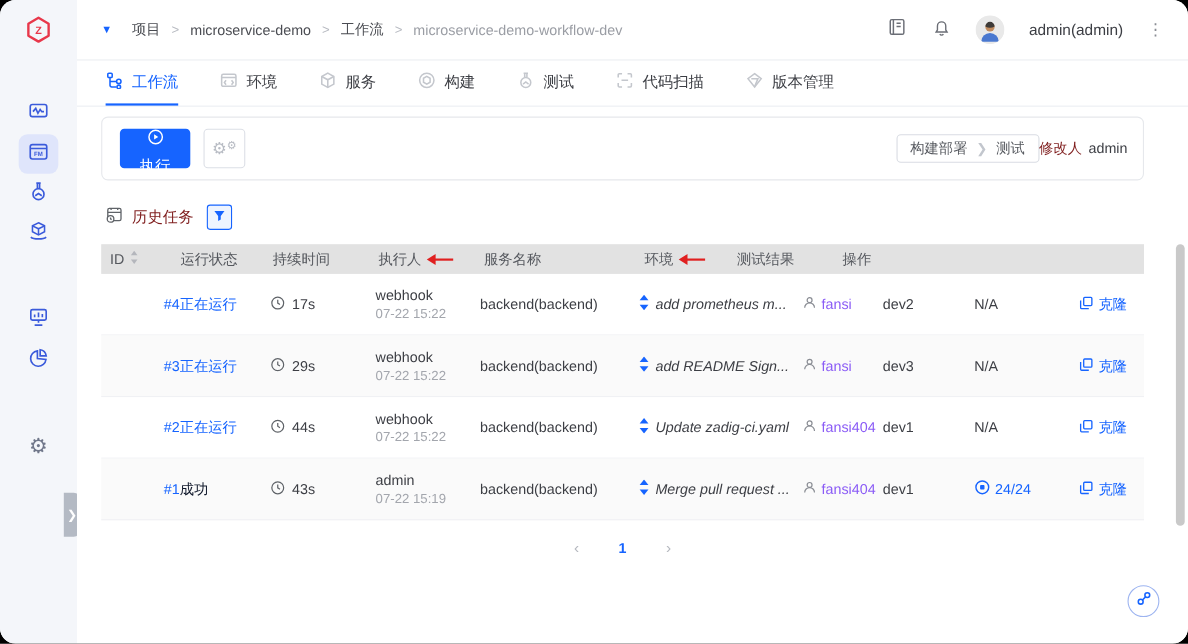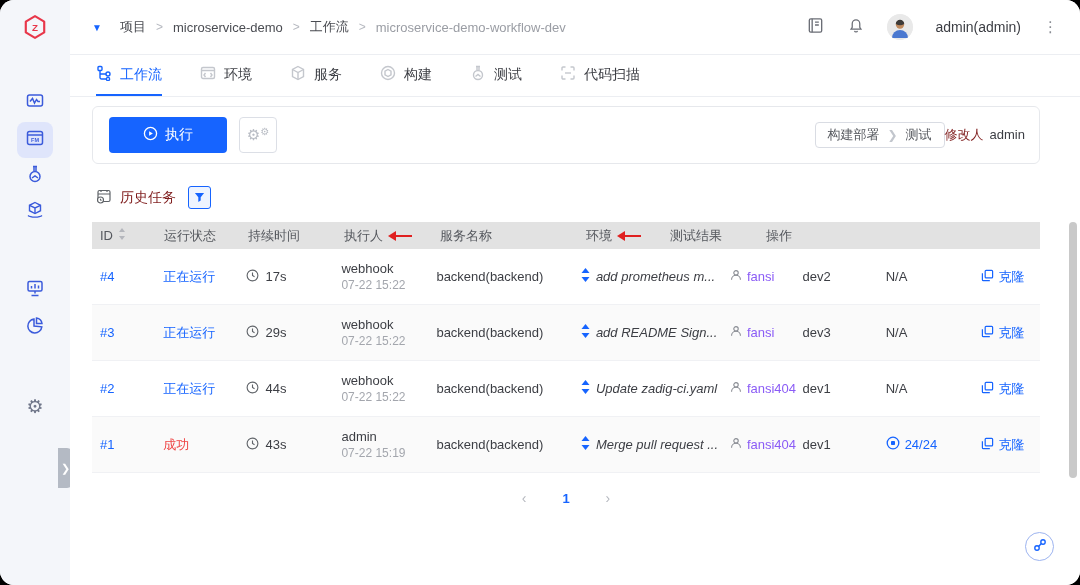--- a/index.html
+++ b/index.html
@@ -25,40 +25,40 @@
   .avatar { width:26px; height:26px; border-radius:50%; background:#ececec; overflow:hidden; }
   .username { font-size:14px; color:#3c3e44; }
   .vdots { font-size:15px; color:#8a8d94; letter-spacing:0; }
 
   .tabbar { position:absolute; top:55px; left:0; right:0; height:42px; border-bottom:1px solid #eceef2; display:flex; align-items:stretch; gap:38px; padding:0 0 0 26px; }
   .tab { display:flex; align-items:center; gap:8px; font-size:14px; color:#3c3e44; cursor:pointer; border-bottom:2px solid transparent; }
   .tab.active { color:#1664ff; border-bottom-color:#1664ff; }
 
   
   .toolbar-card { position:absolute; left:22px; top:106px; width:948px; height:58px; border:1px solid #e6e8ec; border-radius:6px; display:flex; align-items:center; padding:0 14px 0 16px; }
-  .run-btn { height:36px; background:#1664ff; color:#fff; border:none; border-radius:4px; font-size:14px; padding:0 34px; display:flex; align-items:center; gap:7px; cursor:pointer; font-family:inherit; }
+  .run-btn { height:36px; background:#1664ff; color:#fff; border:none; border-radius:4px; font-size:14px; padding:0 18px; display:flex; align-items:center; gap:7px; cursor:pointer; font-family:inherit;flex-direction:column; }
   .gear-btn { height:36px; width:38px; margin-left:12px; background:#fff; border:1px solid #dcdfe6; border-radius:4px; color:#b8bcc4; font-size:15px; cursor:pointer; }
   .gear-btn .g2 { font-size:10px; vertical-align:top; }
   .toolbar-right { margin-left:auto; display:flex; align-items:center; font-size:13px; }
   .stage-pill { display:flex; align-items:center; gap:8px; border:1px solid #d9dce3; border-radius:4px; height:26px; padding:0 12px; color:#55585e; }
   .stage-pill .chev { color:#c2c6cd; font-size:12px; }
   .kv .k { color:#7f1d1d; margin-right:6px; }
   .kv .v { color:#3c3e44; }
 
   
   .history-head { position:absolute; left:26px; top:186px; display:flex; align-items:center; gap:8px; }
   .history-title { font-size:14px; color:#7f1d1d; font-weight:500; }
   .filter-btn { width:23px; height:23px; border:1px solid #1664ff; background:#eef4ff; border-radius:3px; display:flex; align-items:center; justify-content:center; margin-left:4px; cursor:pointer; }
 
   
   .table { position:absolute; left:22px; top:222px; width:948px; font-size:13px; }
   .t-head { display:flex; align-items:center; height:27px; background:#e2e2e2; color:#55585e; padding-left:8px; }
   .t-row { display:flex; align-items:center; height:56px; border-bottom:1px solid #f0f1f4; padding-left:8px; color:#3c3e44; }
   .t-row.alt { background:#fafafa; }
-  .c-id{width:64px;} .c-status{width:84px;} .c-dur{width:96px;} .c-exec{width:96px;}
+  .c-id{width:64px;text-align:right;} .c-status{width:84px;} .c-dur{width:96px;} .c-exec{width:96px;}
   .c-svc{width:146px;} .c-commit{width:224px; display:flex; align-items:center; gap:6px;}
   .c-env{width:84px;} .c-result{width:96px;} .c-action{width:60px;}
   .t-head .c-id, .t-head .c-exec, .t-head .c-env { display:flex; align-items:center; }
   .id-link { color:#1664ff; text-decoration:none; cursor:pointer; }
   .dur { display:inline-flex; align-items:center; gap:6px; }
   .exec-name { font-size:13px; color:#3c3e44; line-height:17px; }
   .exec-time { font-size:12px; color:#a3a6ad; line-height:17px; }
   .commit-msg { max-width:128px; overflow:hidden; white-space:nowrap; flex:0 0 128px;font-style:italic; }
   .author { display:inline-flex; align-items:center; gap:5px; color:#8b5cf6; }
   .result-pass { color:#1664ff; display:inline-flex; align-items:center; gap:5px; font-weight:500; }
@@ -230,20 +230,27 @@
             </svg></span>
         <span>测试</span>
       </div>
       <div class="tab">
         <span><svg width="16" height="16" viewBox="0 0 16 16" fill="none" stroke="#c4c7cd" stroke-width="1.4">
               <path d="M5.5 2H3a1 1 0 0 0-1 1v2.5M10.5 2H13a1 1 0 0 1 1 1v2.5M5.5 14H3a1 1 0 0 1-1-1v-2.5M10.5 14H13a1 1 0 0 0 1-1v-2.5"></path>
               <path d="M5 8h6"></path>
             </svg></span>
         <span>代码扫描</span>
       </div>
+      <div class="tab">
+        <span><svg width="16" height="16" viewBox="0 0 16 16" fill="none" stroke="#c4c7cd" stroke-width="1.4">
+              <path d="M8 2l6 4.5L8 14 2 6.5z"></path>
+              <path d="M5 6.5h6L8 14"></path>
+            </svg></span>
+        <span>版本管理</span>
+      </div>
     </div>
 
     <div class="toolbar-card">
       <button class="run-btn">
         <span><svg width="15" height="15" viewBox="0 0 16 16" fill="none" stroke="#fff" stroke-width="1.4">
               <circle cx="8" cy="8" r="6.5"></circle>
               <path d="M6.5 5.5l4 2.5-4 2.5z" fill="#fff" stroke="none"></path>
             </svg></span>
         <span>执行</span>
       </button>
@@ -417,21 +424,21 @@
               <span><svg width="13" height="13" viewBox="0 0 14 14" fill="none" stroke="#1664ff" stroke-width="1.3">
                   <rect x="4.5" y="1.5" width="8" height="8" rx="1"></rect>
                   <path d="M9.5 12.5h-7a1 1 0 0 1-1-1v-7"></path>
                 </svg></span>
               <span>克隆</span>
             </span></div>
       </div>
 
       <div class="t-row alt">
         <div class="c-id"><a class="id-link">#1</a></div>
-        <div class="c-status"><span style="color: #ef4444;">成功</span></div>
+        <div class="c-status"><span style="color: #0f172a;">成功</span></div>
         <div class="c-dur"><span class="dur">
               <span><svg width="13" height="13" viewBox="0 0 14 14" fill="none" stroke="#5f6368" stroke-width="1.2">
                   <circle cx="7" cy="7" r="5.8"></circle>
                   <path d="M7 3.8V7l2.2 1.4"></path>
                 </svg></span>
               <span>43s</span>
             </span></div>
         <div class="c-exec">
             <div class="exec-name">admin</div>
             <div class="exec-time">07-22 15:19</div>

